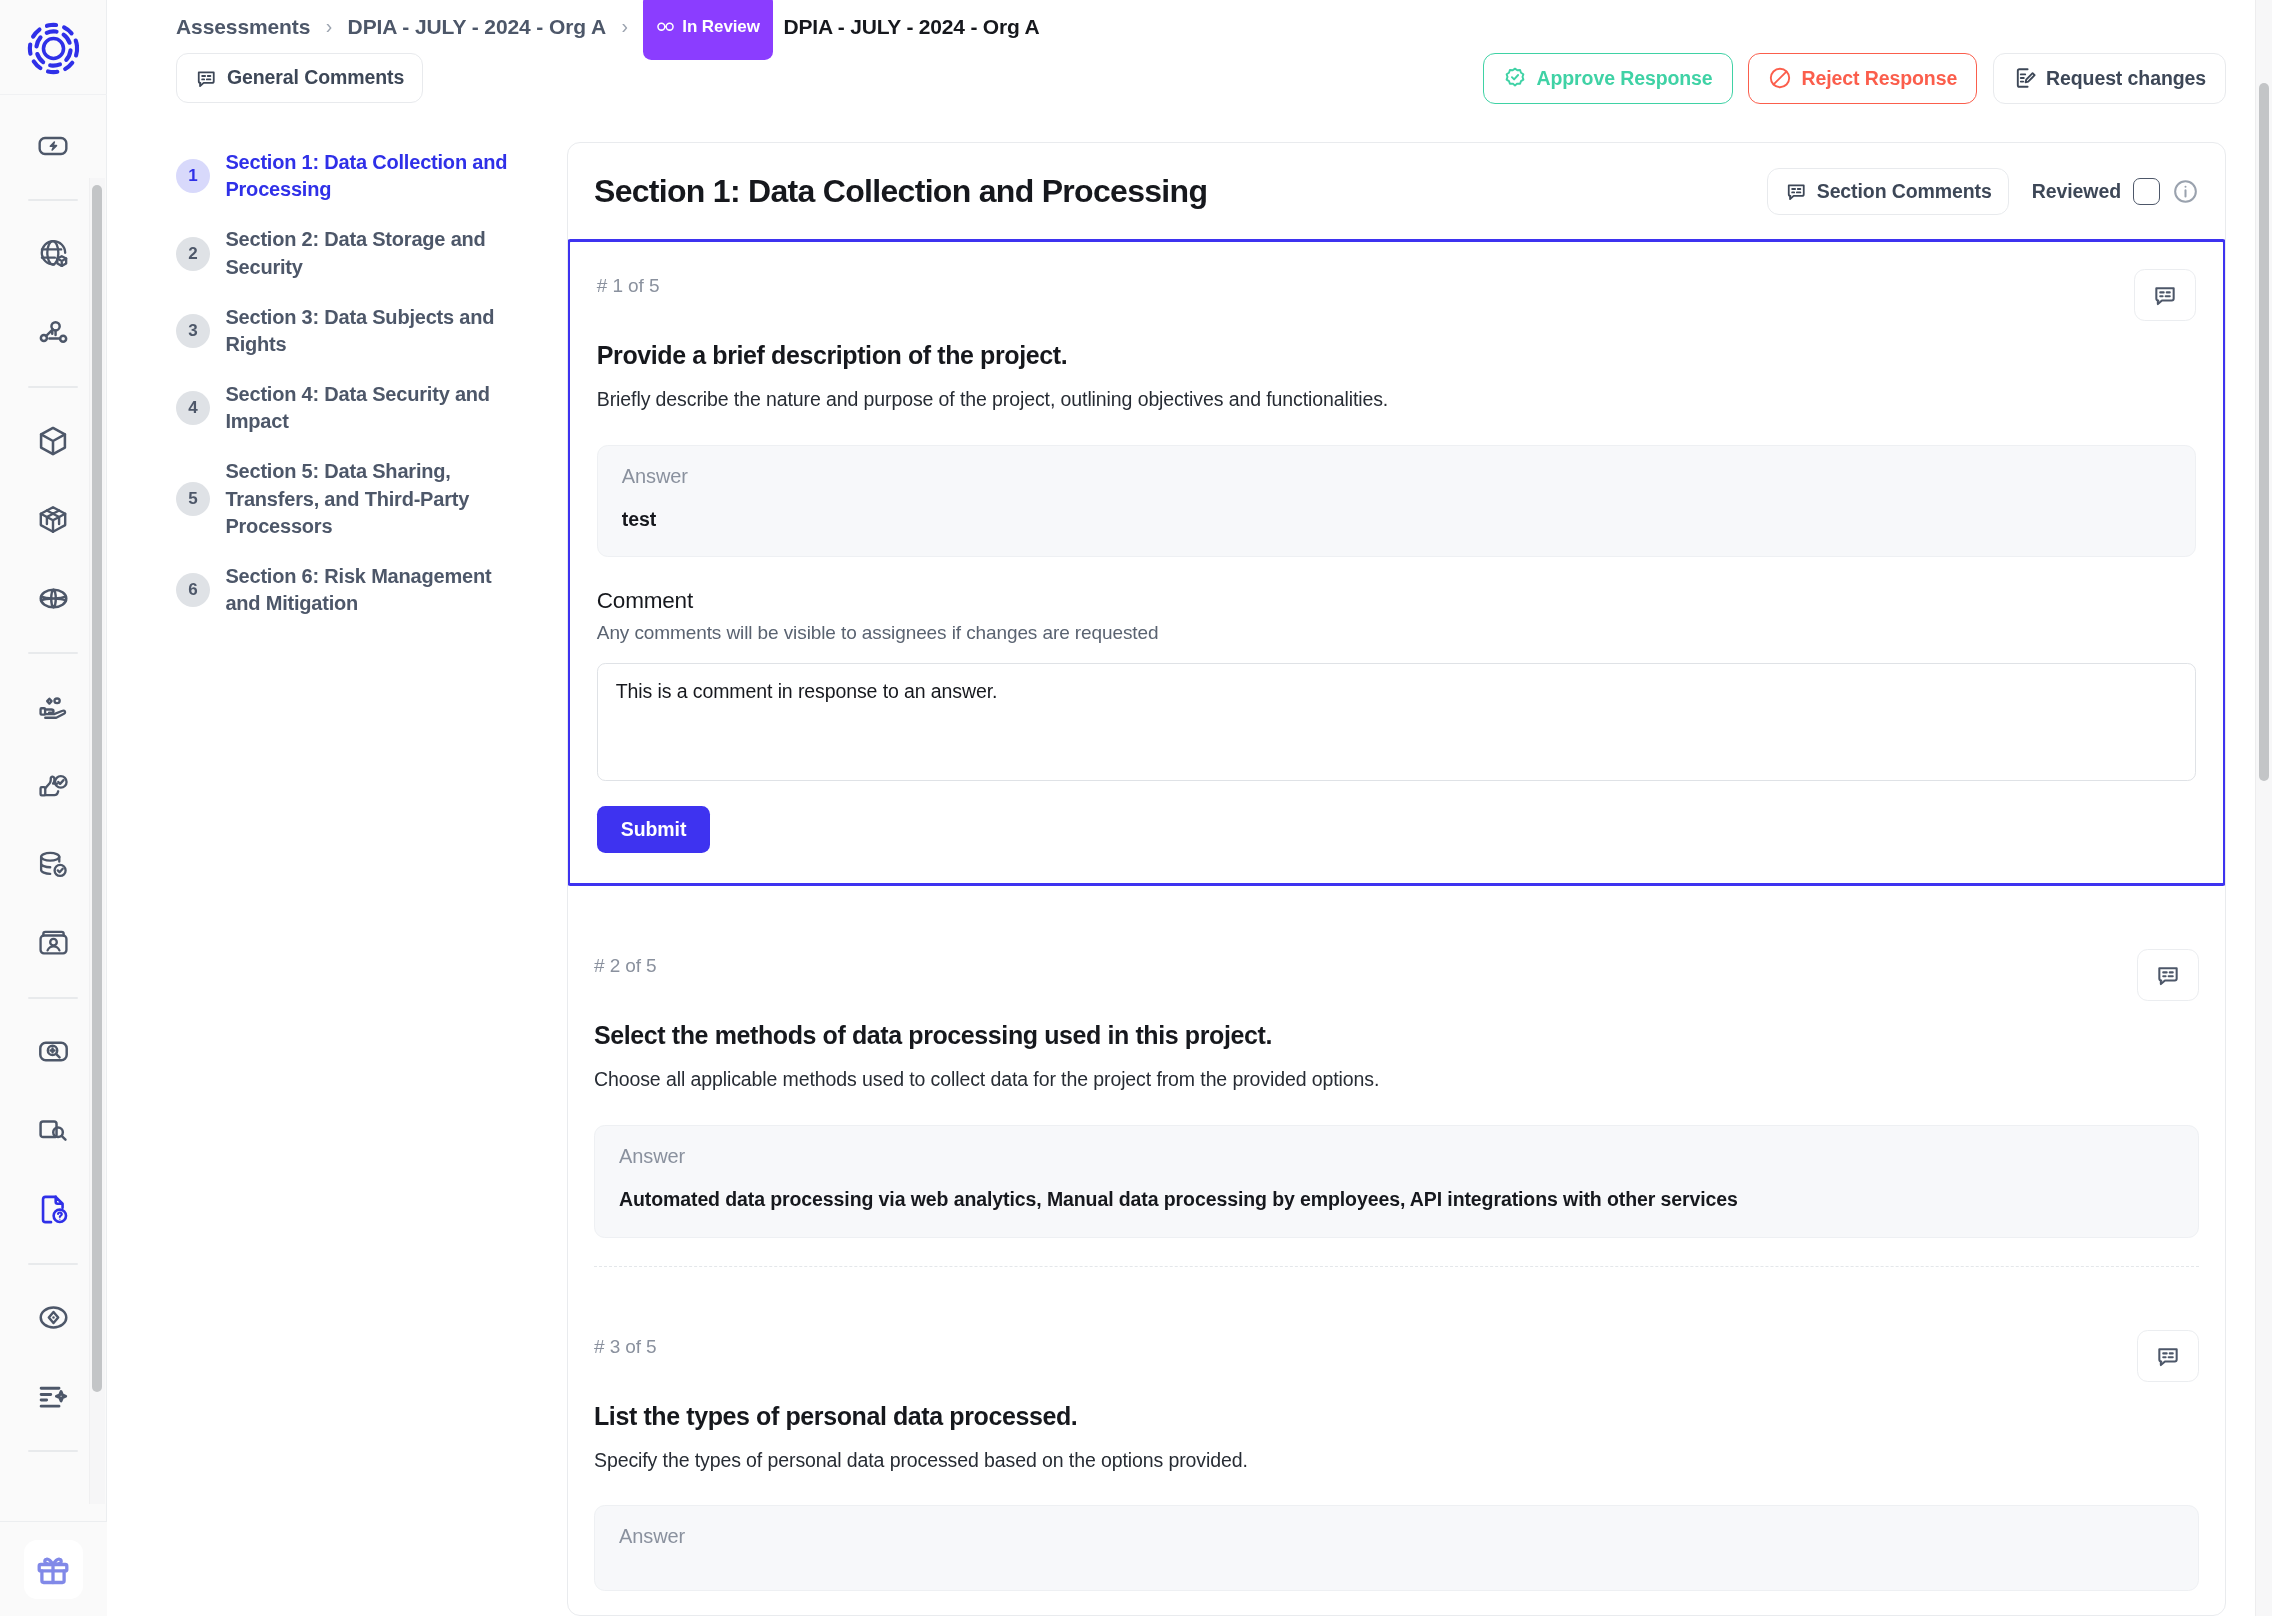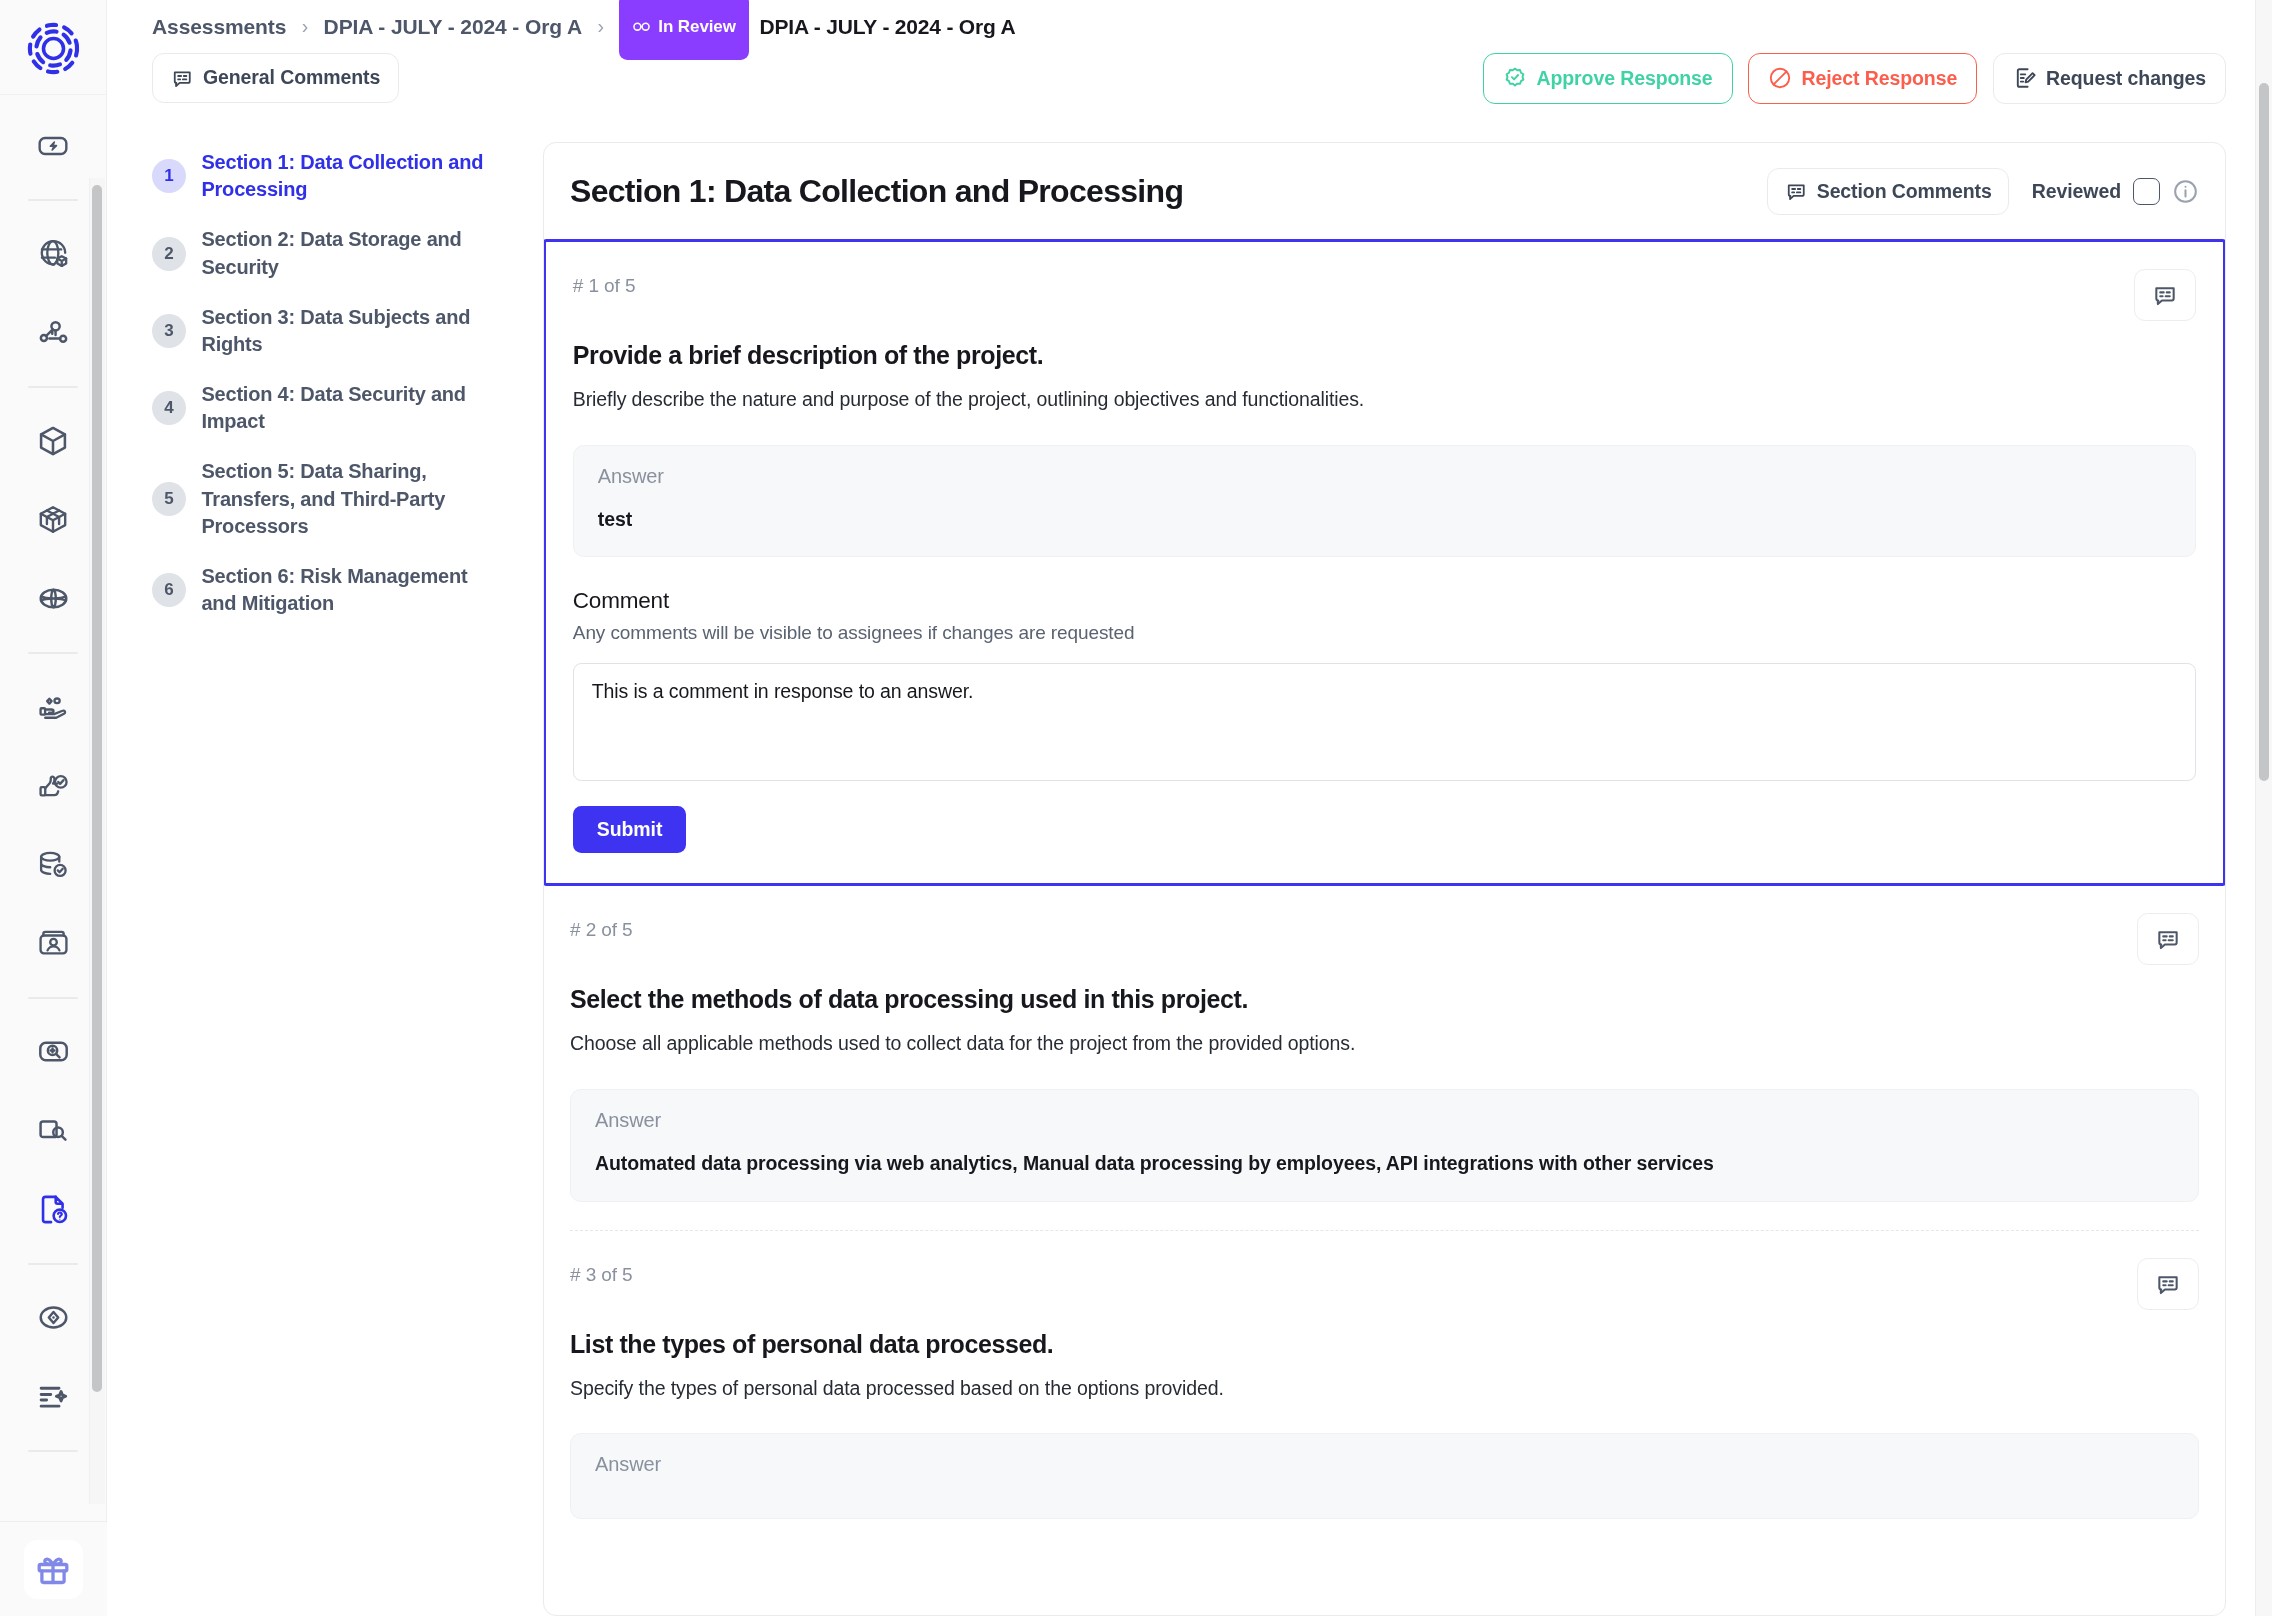--- a/index.html
+++ b/index.html
@@ -3,21 +3,21 @@
 <meta charset="utf-8">
 <style>
   * { box-sizing: border-box; margin: 0; padding: 0; }
   html, body {
     width: 2273px; height: 1616px;
     font-family: "Liberation Sans", sans-serif;
     background: #ffffff;
     overflow: hidden;
     -webkit-font-smoothing: antialiased;
   }
-  .app { position: relative; width: 2273px; height: 1616px; display: flex; }
+  .app { position: relative; width: 2273px; height: 1616px; display: flex; gap: 24px; }
 
   
   .rail {
     width: 107px; height: 1616px;
     background: #fafafa;
     border-right: 1.2px solid #eceef0;
     display: flex; flex-direction: column; align-items: center;
     position: relative; flex: none;
   }
   .rail-logo {
@@ -236,21 +236,21 @@
     margin-top: 22.5px; background: #3e33f0; color: #fff;
     border: none; border-radius: 8.3px;
     font-size: 19.5px; font-weight: 700; letter-spacing: -0.1px;
     padding: 12.4px 24px; cursor: pointer;
     font-family: "Liberation Sans", sans-serif;
   }
   .qdivider {
     height: 0; border-top: 1.8px dashed #e4e7ea;
     margin: 28px 26px 0 26px;
   }
-  .qcard.plain { padding-top: 27px; }
+  .qcard.plain { padding-top: 27px; margin-top: 36px; }
 
   
   .page-sb-track {
     position: absolute; right: 0; top: 0; width: 18px; height: 1616px;
     background: #f7f7f8; border-left: 0.6px solid #ededee;
   }
   .page-sb {
     position: absolute; right: 3.6px; top: 83px;
     width: 10.7px; height: 698px; border-radius: 5.3px; background: #c3c5c7;
   }

